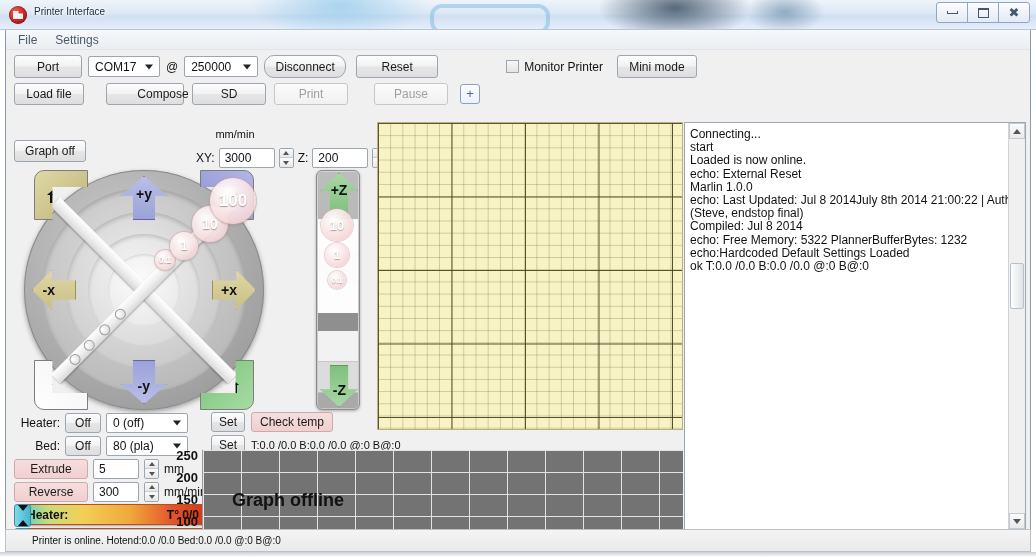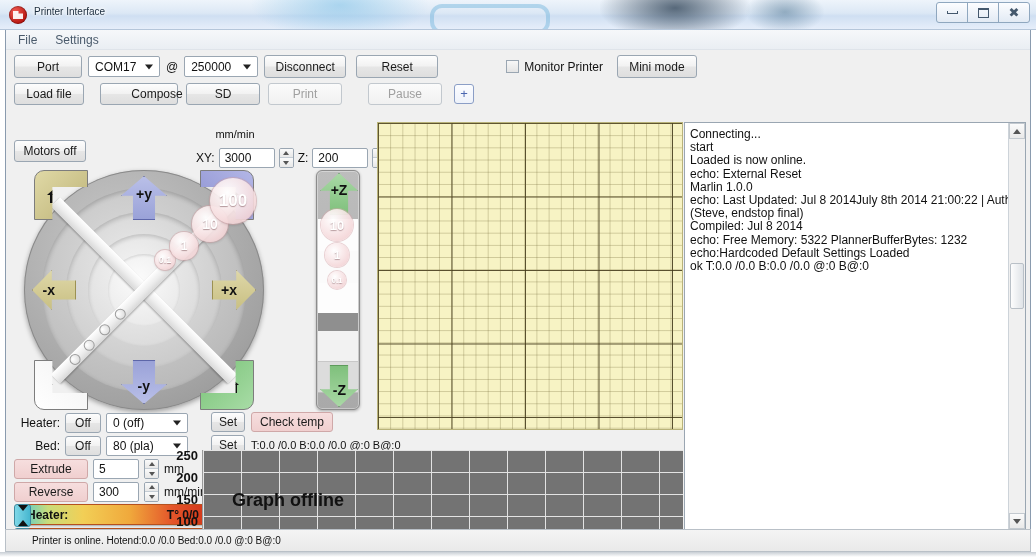--- a/index.html
+++ b/index.html
@@ -305,39 +305,39 @@
       <div class="btn" style="width:68px;height:23px;">Port</div>
       <div class="combo" style="width:72px;height:21px;">
         <span>COM17</span>
         <span class="arrow"></span>
       </div>
       <span class="lbl">@</span>
       <div class="combo" style="width:74px;height:21px;">
         <span>250000</span>
         <span class="arrow"></span>
       </div>
-      <div class="btn" style="width:82px;height:23px;">Disconnect</div>
+      <div class="btn" style="width:82px;height:23px;border-radius:10px;">Disconnect</div>
       <div class="btn" style="width:82px;height:23px;margin-left:4px;">Reset</div>
       <div style="display:flex;align-items:center;gap:5px;margin-left:62px;">
         <span class="chk"></span>
         <span class="lbl">Monitor Printer</span>
       </div>
       <div class="btn" style="width:80px;height:23px;margin-left:8px;">Mini mode</div>
     </div>
 
     <div class="row2">
       <div class="btn" style="width:70px;height:22px;">Load file</div>
-      <div class="btn" style="width:78px;height:22px;margin-left:10px;padding-left:36px;">Compose</div>
+      <div class="btn" style="width:78px;height:22px;margin-left:16px;padding-left:36px;">Compose</div>
       <div class="btn" style="width:74px;height:22px;margin-left:2px;">SD</div>
       <div class="btn disabled" style="width:74px;height:22px;margin-left:2px;">Print</div>
       <div class="btn disabled" style="width:74px;height:22px;margin-left:20px;">Pause</div>
       <div class="tabplus" style="margin-left:6px;">+</div>
     </div>
 
-    <div class="btn motors">Motors off</div>
+    <div class="btn motors">Graph off</div>
     <div class="speeds">
       <div class="mmmin">mm/min</div>
       <div style="display:flex;align-items:center;gap:4px;margin-top:8px;">
         <span class="lbl">XY:</span>
         <div class="txtin" style="width:56px;height:20px;">3000</div>
         <div class="spin" style="height:20px;">
           <div class="up">
               <i></i>
             </div>
           <div class="dn">

